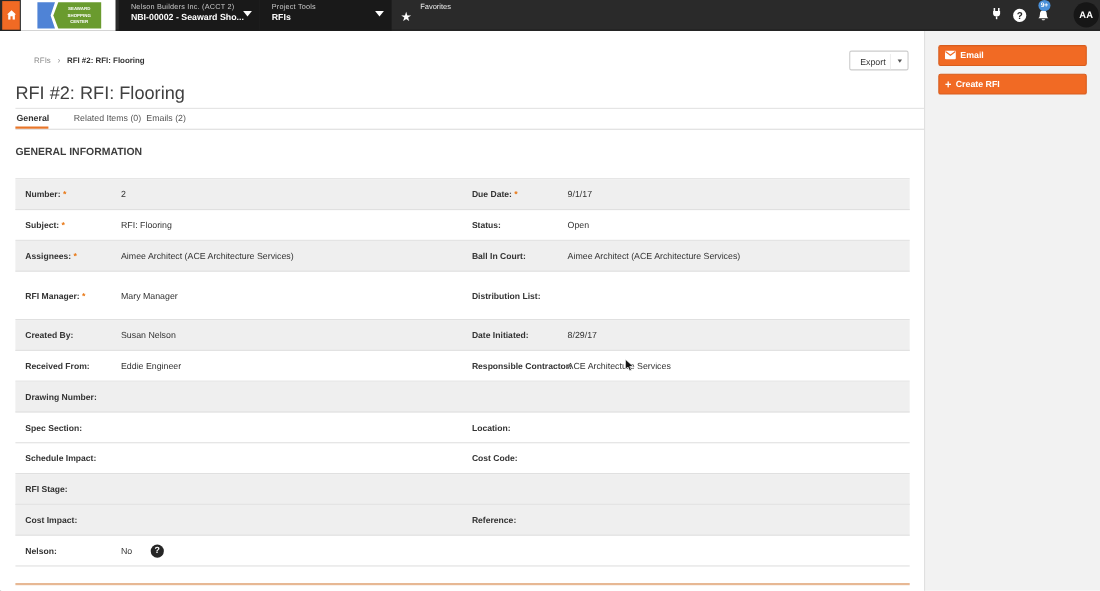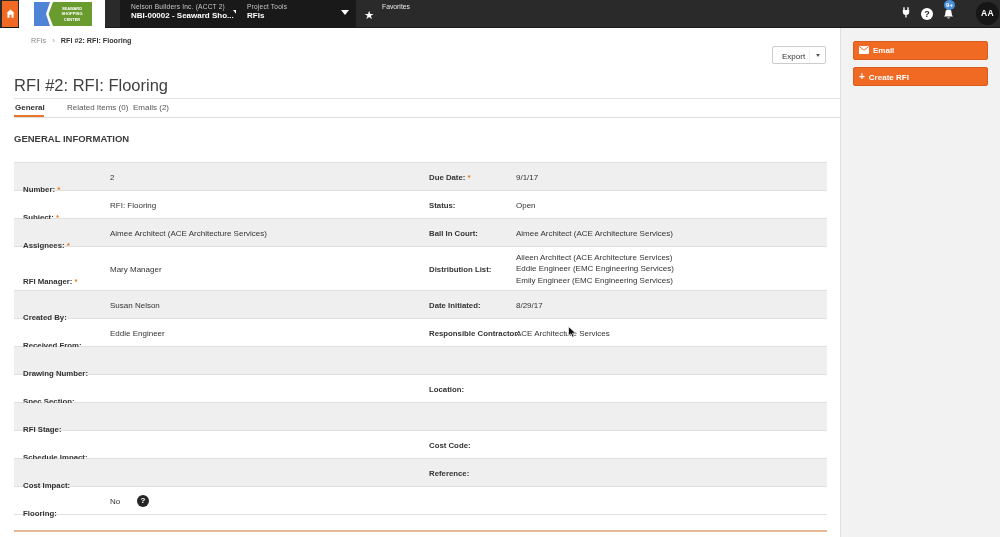--- a/index.html
+++ b/index.html
@@ -4,21 +4,21 @@
 <style>
   * { margin:0; padding:0; box-sizing:border-box; }
   html,body { width:1000px; height:537px; font-family:"Liberation Sans",sans-serif; background:#fff; overflow:hidden; }
 
   
   #topbar { position:absolute; left:0; top:0; width:1000px; height:28px; background:#2a2a2a; }
   #home { position:absolute; left:1.5px; top:1px; width:16.5px; height:25.5px; background:#f16a24; }
   #home svg { position:absolute; left:4px; top:7.5px; }
   #logo { position:absolute; left:19px; top:0; width:86px; height:28px; background:#fff; }
   .dd { position:absolute; top:0; height:28px; background:#191919; color:#fff; }
-  #dd1 { left:120px; width:128px; }
+  #dd1 { left:108px; width:128px; }
   #dd2 { left:236px; width:120px; }
   .dd .small { position:absolute; left:11px; top:3px; font-size:6.6px; color:#c8c8c8; letter-spacing:.2px; white-space:nowrap; }
   .dd .big { position:absolute; left:11px; top:11px; font-size:8px; font-weight:bold; color:#fff; white-space:nowrap; }
   .dd .caret { position:absolute; right:7px; top:10px; width:0; height:0; border-left:4px solid transparent; border-right:4px solid transparent; border-top:5px solid #fff; }
   #star { position:absolute; left:364px; top:8px; color:#fff; font-size:11.5px; }
   #favlabel { position:absolute; left:382px; top:3px; font-size:6.8px; color:#ececec; }
 
   #icon-plug { position:absolute; left:901px; top:7px; }
   #icon-help { position:absolute; left:921px; top:8px; width:12px; height:12px; background:#fff; border-radius:50%; color:#262626; font-size:9px; font-weight:bold; text-align:center; line-height:12px; }
   #icon-bell { position:absolute; left:943px; top:9px; }
@@ -27,21 +27,21 @@
 
   
   #sidebar { position:absolute; left:840px; top:28px; width:160px; height:509px; background:#f2f2f2; border-left:1px solid #e0e0e0; }
   .obtn { position:absolute; left:12px; width:135px; height:19px; background:#f16a24; border:1px solid #d85d1e; border-radius:2px; color:#fff; font-size:8px; font-weight:bold; line-height:17px; padding-left:5px; }
   #btn-email { top:13px; }
   #btn-create { top:39px; }
 
   
   #main { position:absolute; left:0; top:28px; width:840px; height:509px; background:#fff; }
   #leftline { position:absolute; left:0; top:28px; width:1px; height:509px; background:#4f4f4f; }
-  #crumbs { position:absolute; left:15px; top:8px; font-size:7.2px; color:#888;padding-left:16px; }
+  #crumbs { position:absolute; left:15px; top:22px; font-size:7.2px; color:#888;padding-left:16px; }
   #crumbs b { color:#333; font-size:7.2px; }
   #crumbs .chev { color:#999; margin:0 4px; font-size:8px; }
   #export { position:absolute; left:772px; top:18px; width:54px; height:18px; border:1px solid #ccc; border-radius:2px; background:#fff; font-size:8px; color:#333; }
   #export .lbl { position:absolute; left:9px; top:5px; }
   #export .sep { position:absolute; right:15px; top:2px; width:1px; height:14px; background:#eee; }
   #export .caret { position:absolute; right:5px; top:7px; width:0; height:0; border-left:2.5px solid transparent; border-right:2.5px solid transparent; border-top:3.5px solid #555; }
 
   #title { position:absolute; left:14px; top:48px; font-size:16.5px; color:#404040; }
   #title-line { position:absolute; left:14px; top:70px; width:829px; height:1px; background:#e3e3e3; }
 
@@ -54,21 +54,21 @@
 
   #ginfo { position:absolute; left:14px; top:105px; font-size:9.5px; font-weight:bold; color:#3d3d3d; }
 
   
   #tbl { position:absolute; left:14px; top:134px; width:813px; border-top:1px solid #e0e0e0; }
   .row { position:relative; width:100%; height:28px; border-bottom:1px solid #e0e0e0; }
   .row.g { background:#efefef; }
   .row.tall { height:44px; }
   .lb { position:absolute; font-size:7.8px; font-weight:bold; color:#333; white-space:nowrap; }
   .vl { position:absolute; font-size:8px; color:#333; white-space:nowrap; }
-  .l1 { left:9px;margin-top:12px; } .v1 { left:96px; }
+  .l1 { left:9px; } .v1 { left:96px; }
   .l2 { left:415px; } .v2 { left:502px; }
   .mid { top:50%; transform:translateY(-50%); }
   .req { color:#e87511; font-size:8px; }
   #qmark { position:absolute; left:123px; top:8px; width:12px; height:12px; border-radius:50%; background:#262626; color:#fff; font-size:8px; font-weight:bold; text-align:center; line-height:12px; }
   #orange-line { position:absolute; left:14px; top:502px; width:813px; height:2px; background:#e7b894; }
 
   #cursor { position:absolute; left:568px; top:298px; }
 </style>
 </head>
 <body>
@@ -106,54 +106,53 @@
     <div class="row g">
       <span class="lb l1 mid">Assignees: <span class="req">*</span></span>
         <span class="vl v1 mid">Aimee Architect (ACE Architecture Services)</span>
       <span class="lb l2 mid">Ball In Court:</span>
         <span class="vl v2 mid">Aimee Architect (ACE Architecture Services)</span>
     </div>
     <div class="row tall">
       <span class="lb l1 mid">RFI Manager: <span class="req">*</span></span>
         <span class="vl v1 mid">Mary Manager</span>
       <span class="lb l2 mid">Distribution List:</span>
-      <span class="vl v2 mid" style="line-height:11.5px;">Aileen Architect (ACE Architecture Services)<br>Eddie Engineer (EMC Engineering Services)<br>Emily Engineer (EMC Engineering Services)</span>
     </div>
     <div class="row g">
       <span class="lb l1 mid">Created By:</span>
         <span class="vl v1 mid">Susan Nelson</span>
       <span class="lb l2 mid">Date Initiated:</span>
         <span class="vl v2 mid">8/29/17</span>
     </div>
     <div class="row">
       <span class="lb l1 mid">Received From:</span>
         <span class="vl v1 mid">Eddie Engineer</span>
       <span class="lb l2 mid">Responsible Contractor:</span>
         <span class="vl v2 mid">ACE Architecture Services</span>
     </div>
     <div class="row g">
       <span class="lb l1 mid">Drawing Number:</span>
     </div>
     <div class="row">
       <span class="lb l1 mid">Spec Section:</span>
       <span class="lb l2 mid">Location:</span>
     </div>
-    <div class="row g">
-      <span class="lb l1 mid">RFI Stage:</span>
-    </div>
     <div class="row">
       <span class="lb l1 mid">Schedule Impact:</span>
       <span class="lb l2 mid">Cost Code:</span>
     </div>
     <div class="row g">
+      <span class="lb l1 mid">RFI Stage:</span>
+    </div>
+    <div class="row g">
       <span class="lb l1 mid">Cost Impact:</span>
       <span class="lb l2 mid">Reference:</span>
     </div>
     <div class="row">
-      <span class="lb l1 mid">Flooring:</span>
+      <span class="lb l1 mid">Nelson:</span>
         <span class="vl v1 mid">No</span>
       <span id="qmark">?</span>
     </div>
   </div>
 
   <div id="orange-line"></div>
 
   <svg id="cursor" width="10" height="13" viewBox="0 0 10 13">
     <path d="M0.5,0.5 L0.5,9.6 L2.9,7.8 L4.4,11.2 L6,10.5 L4.6,7.2 L7.6,7 Z" fill="#111" stroke="#fff" stroke-width="0.7"></path>
   </svg>

